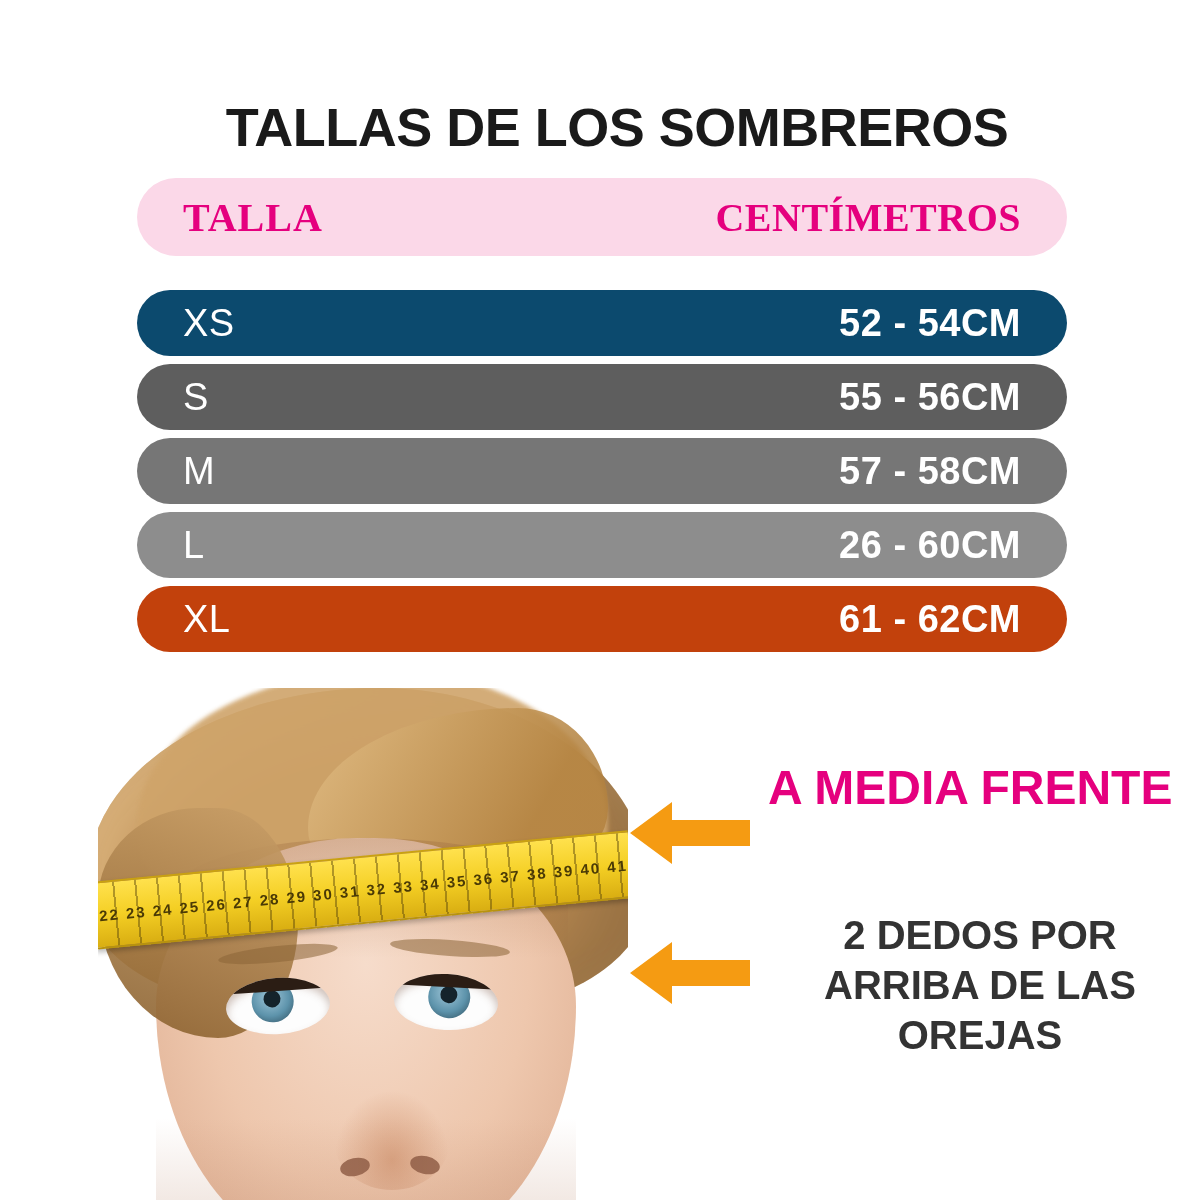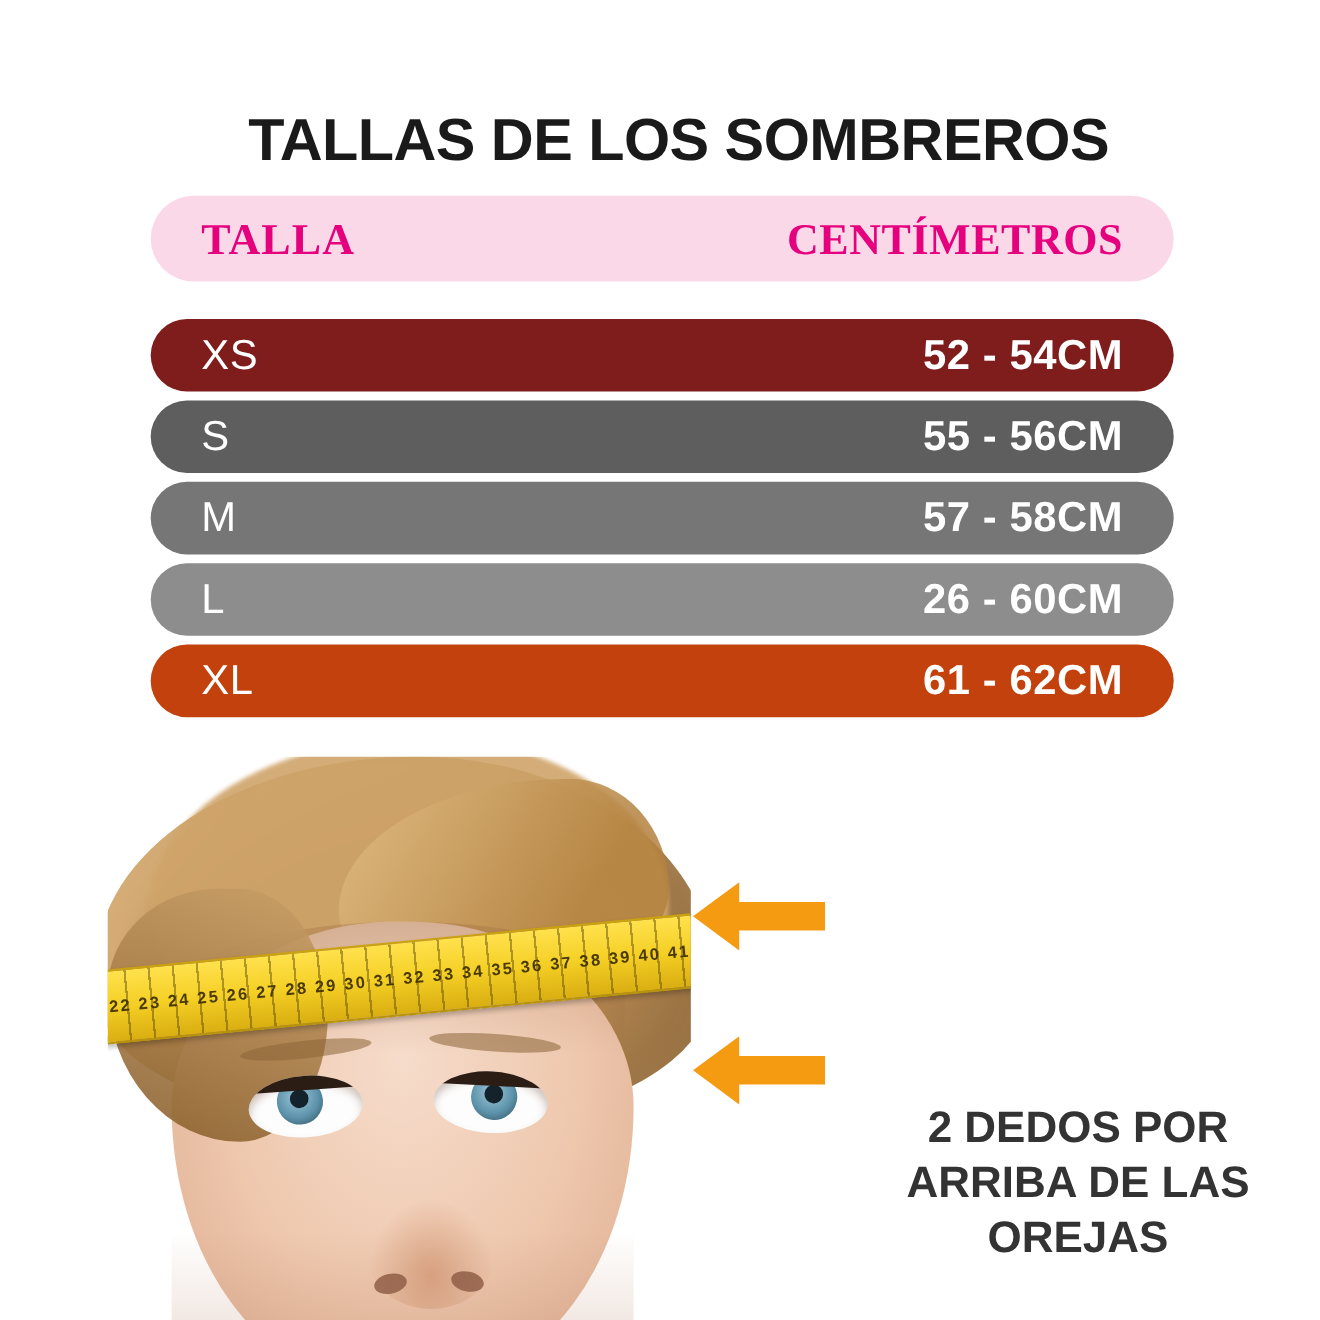--- a/index.html
+++ b/index.html
@@ -295,21 +295,21 @@
     font-size: 48px;
     font-weight: bold;
     color: #e5007e;
     line-height: 1.08;
     letter-spacing: 0px;
   }
 
   .label-dedos {
     position: absolute;
     left: 770px;
-    top: 1000px;
+    top: 910px;
     width: 420px;
     font-size: 40px;
     font-weight: bold;
     color: #333333;
     line-height: 1.25;
     text-align: center;
     letter-spacing: 0px;
   }
 </style>
 </head>
@@ -319,21 +319,21 @@
 
   <div class="title">TALLAS DE LOS SOMBREROS</div>
 
   <div class="table">
 
     <div class="row header">
       <div class="cell-size">TALLA</div>
       <div class="cell-cm">CENTÍMETROS</div>
     </div>
 
-    <div class="row data" style="background:#7f1d1d">
+    <div class="row data" style="background:#0c4a6e">
       <div class="cell-size">XS</div>
       <div class="cell-cm">52 - 54CM</div>
     </div>
 
     <div class="row data" style="background:#5e5e5e">
       <div class="cell-size">S</div>
       <div class="cell-cm">55 - 56CM</div>
     </div>
 
     <div class="row data" style="background:#767676">
@@ -392,15 +392,16 @@
       <polygon points="0,33 42,2 42,20 120,20 120,46 42,46 42,64" fill="#f59b12"></polygon>
     </svg>
   </div>
 
   <div class="arrow bottom">
     <svg width="120" height="66" viewBox="0 0 120 66">
       <polygon points="0,33 42,2 42,20 120,20 120,46 42,46 42,64" fill="#f59b12"></polygon>
     </svg>
   </div>
 
+  <div class="label-media">A MEDIA FRENTE</div>
   <div class="label-dedos">2 DEDOS POR ARRIBA DE LAS OREJAS</div>
 
 </div>
 
 </body></html>

